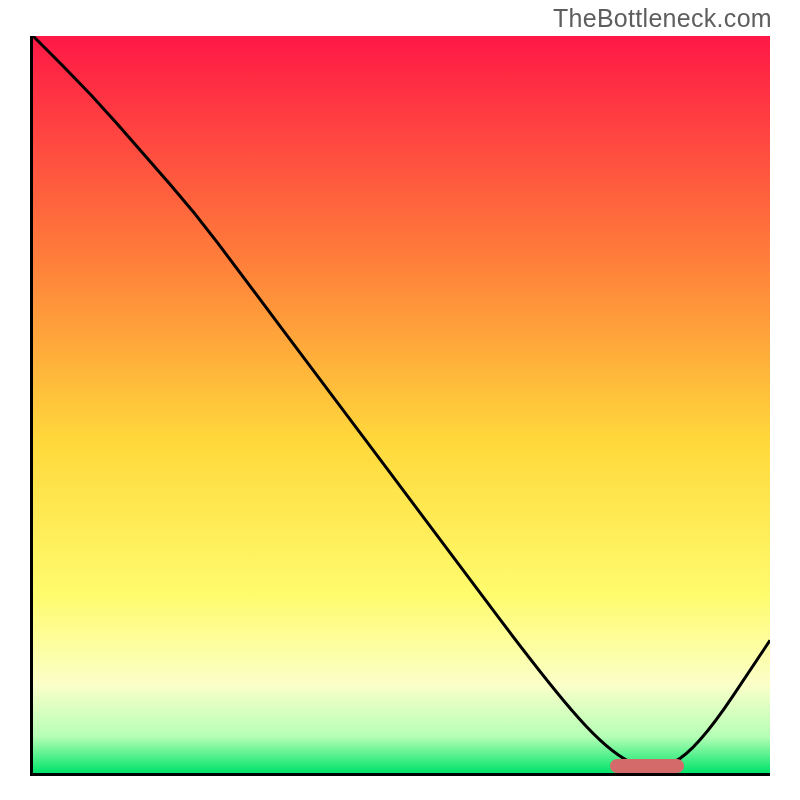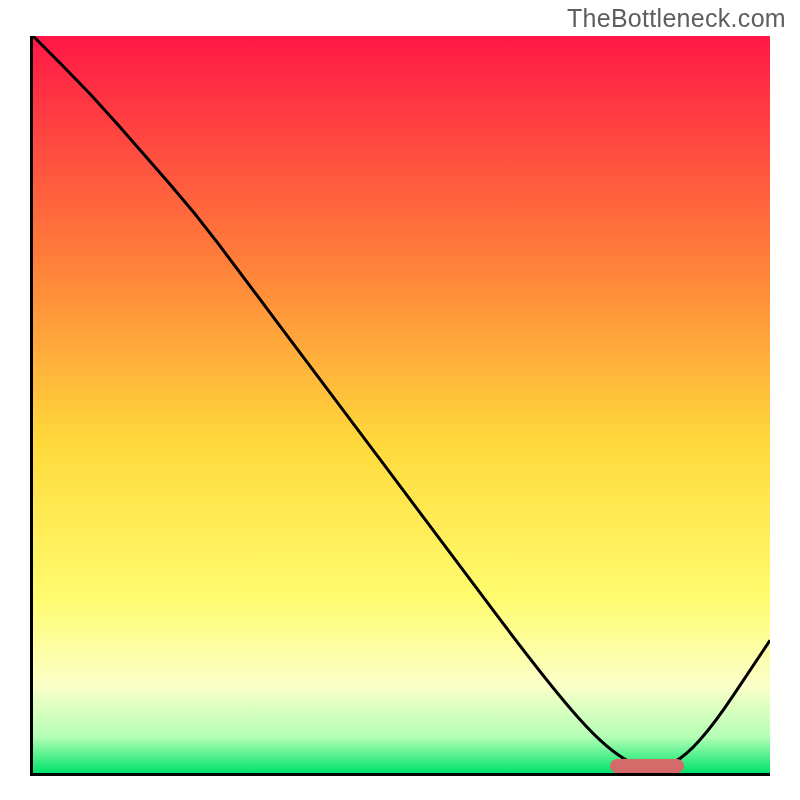--- a/index.html
+++ b/index.html
@@ -12,21 +12,21 @@
     overflow: hidden;
   }
   .wrapper {
     position: relative;
     width: 800px;
     height: 800px;
   }
   .watermark {
     position: absolute;
     top: 4px;
-    right: 14px;
+    right: 28px;
     font-size: 25px;
     color: #5e5e5e;
     font-weight: 500;
     letter-spacing: 0.3px;
   }
   .plot {
     position: absolute;
     left: 30px;
     top: 36px;
     width: 740px;

